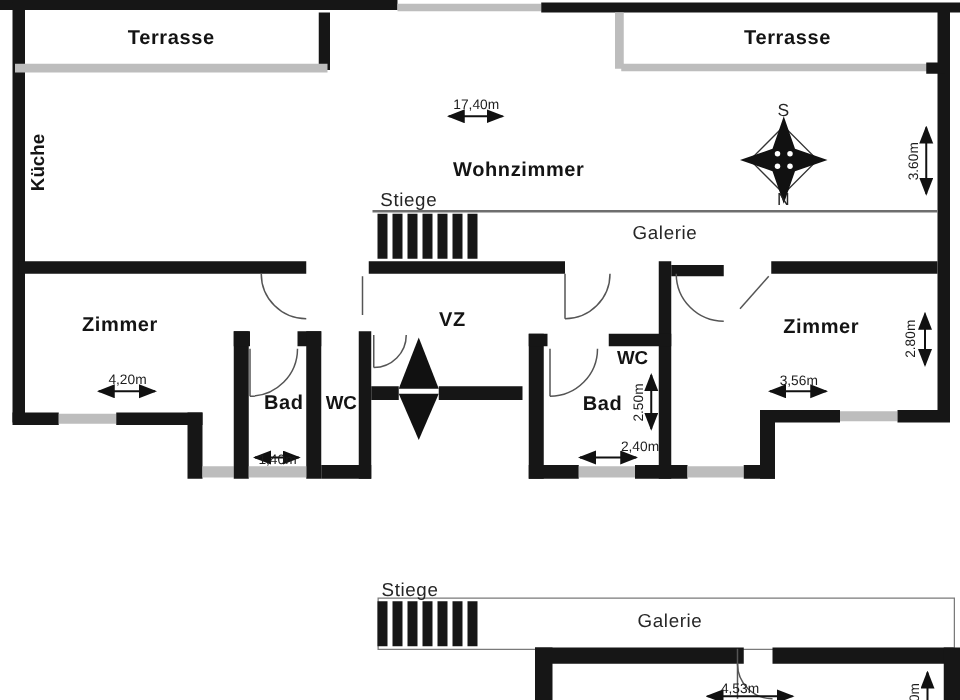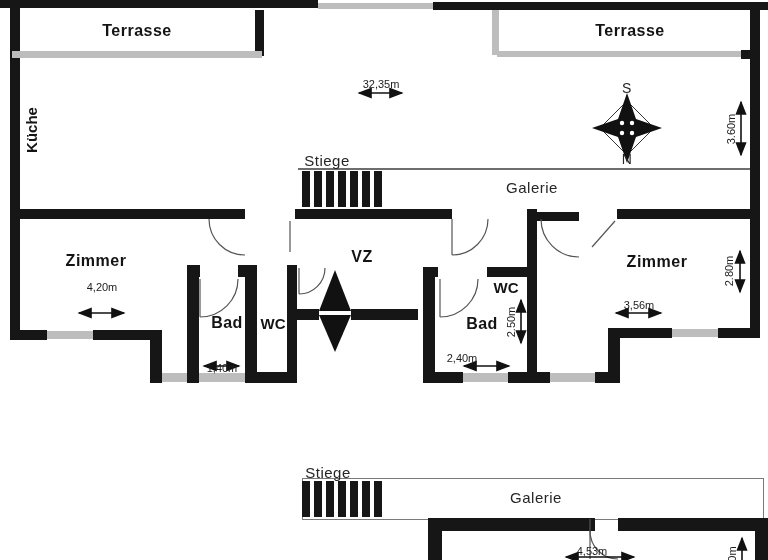--- a/index.html
+++ b/index.html
@@ -142,36 +142,37 @@
       <line x1="740" y1="251" x2="740" y2="292" marker-start="url(#ah)" marker-end="url(#ah)"></line>
       <line x1="741" y1="102" x2="741" y2="155" marker-start="url(#ah)" marker-end="url(#ah)"></line>
       <line x1="566" y1="557" x2="634" y2="557" marker-start="url(#ah)" marker-end="url(#ah)"></line>
       <line x1="742" y1="560" x2="742" y2="538" marker-end="url(#ah)"></line>
     </g>
   </svg>
 
   <div class="lbl room" style="left:137px;top:31px">Terrasse</div>
   <div class="lbl room" style="left:630px;top:31px">Terrasse</div>
   <div class="lbl room-sm rot" style="left:31px;top:130px">Küche</div>
+  <div class="lbl room" style="left:415px;top:137px">Wohnzimmer</div>
   <div class="lbl room" style="left:96px;top:261px">Zimmer</div>
   <div class="lbl room" style="left:657px;top:262px">Zimmer</div>
   <div class="lbl room" style="left:362px;top:257px">VZ</div>
   <div class="lbl room" style="left:227px;top:323px">Bad</div>
   <div class="lbl room-sm" style="left:273px;top:323px">WC</div>
   <div class="lbl room" style="left:482px;top:324px">Bad</div>
   <div class="lbl room-sm" style="left:506px;top:287px">WC</div>
   <div class="lbl plain" style="left:327px;top:160px">Stiege</div>
   <div class="lbl plain" style="left:532px;top:187px">Galerie</div>
   <div class="lbl plain" style="left:328px;top:472px">Stiege</div>
   <div class="lbl plain" style="left:536px;top:497px">Galerie</div>
 
-  <div class="lbl dim" style="left:381px;top:84px">32,35m</div>
-  <div class="lbl dim" style="left:102px;top:287px">4,20m</div>
+  <div class="lbl dim" style="left:381px;top:84px">17,40m</div>
+  <div class="lbl dim" style="left:102px;top:304px">4,20m</div>
   <div class="lbl dim" style="left:222px;top:368px">1,40m</div>
-  <div class="lbl dim" style="left:462px;top:358px">2,40m</div>
+  <div class="lbl dim" style="left:512px;top:358px">2,40m</div>
   <div class="lbl dim" style="left:639px;top:305px">3,56m</div>
   <div class="lbl dim rot" style="left:511px;top:322px">2.50m</div>
   <div class="lbl dim rot" style="left:729px;top:271px">2.80m</div>
   <div class="lbl dim rot" style="left:731px;top:129px">3.60m</div>
   <div class="lbl dim" style="left:592px;top:551px">4,53m</div>
   <div class="lbl dim rot" style="left:732px;top:554px">0m</div>
 
   <div class="lbl plain" style="left:627px;top:88px;font-size:14px">S</div>
   <div class="lbl plain" style="left:627px;top:159px;font-size:14px">N</div>
 

